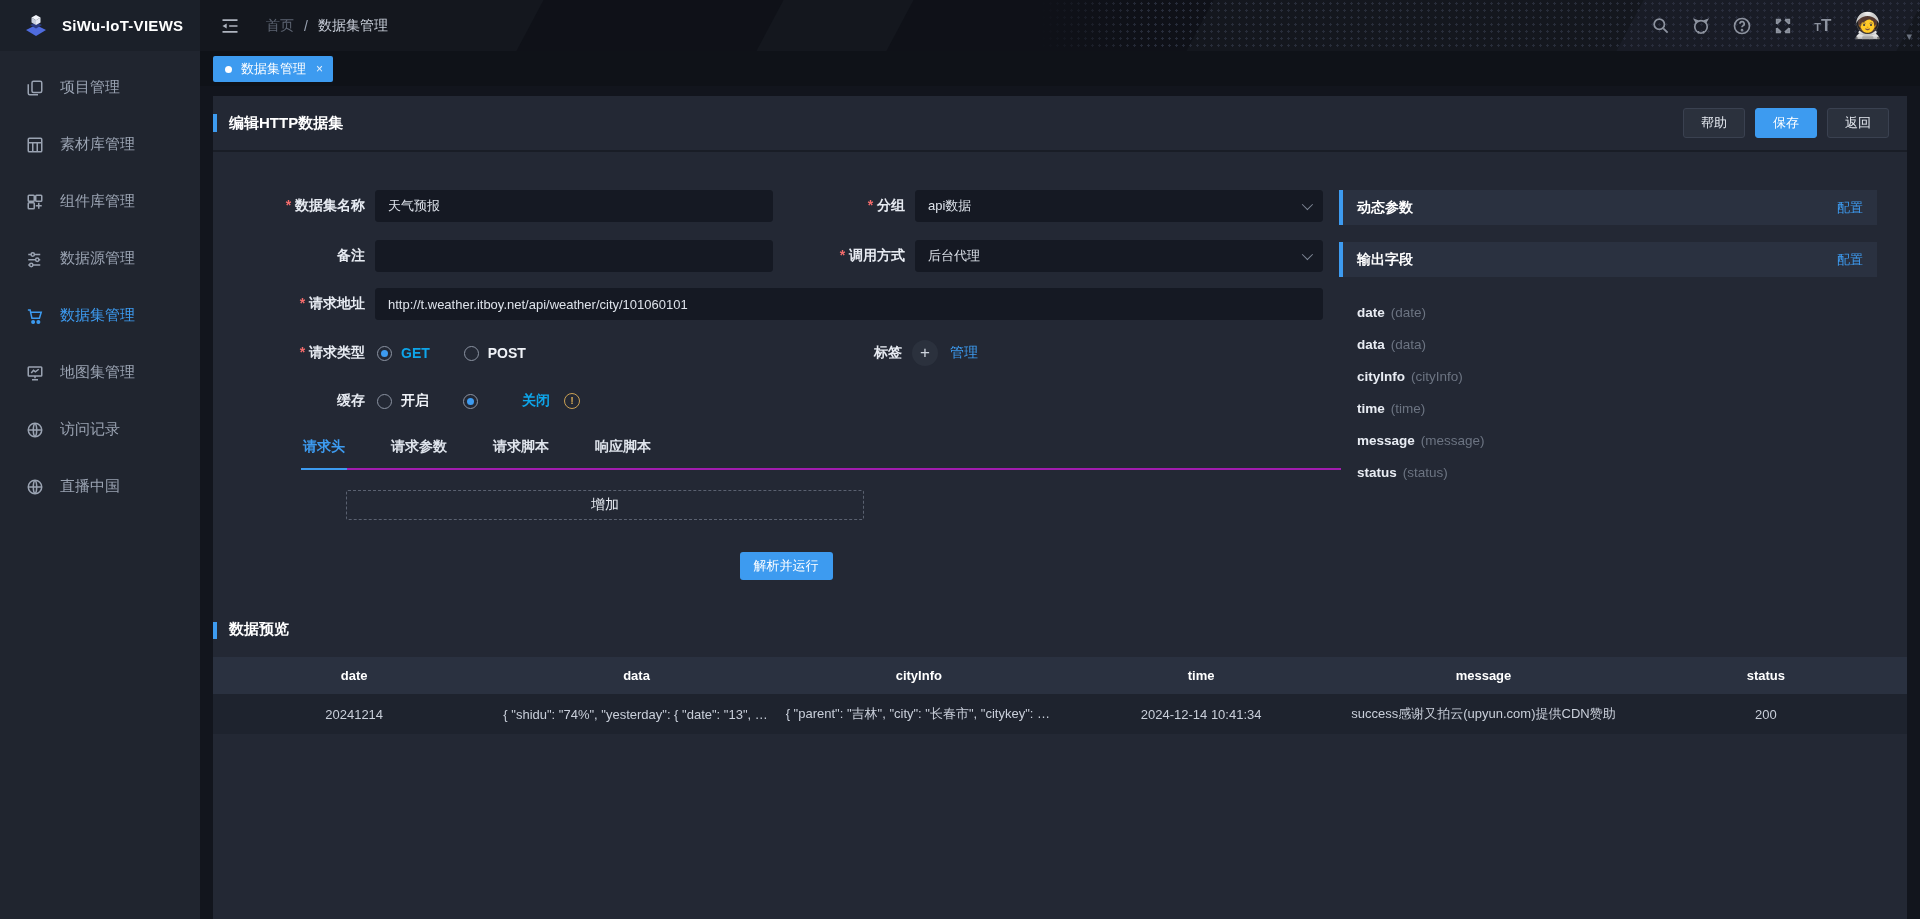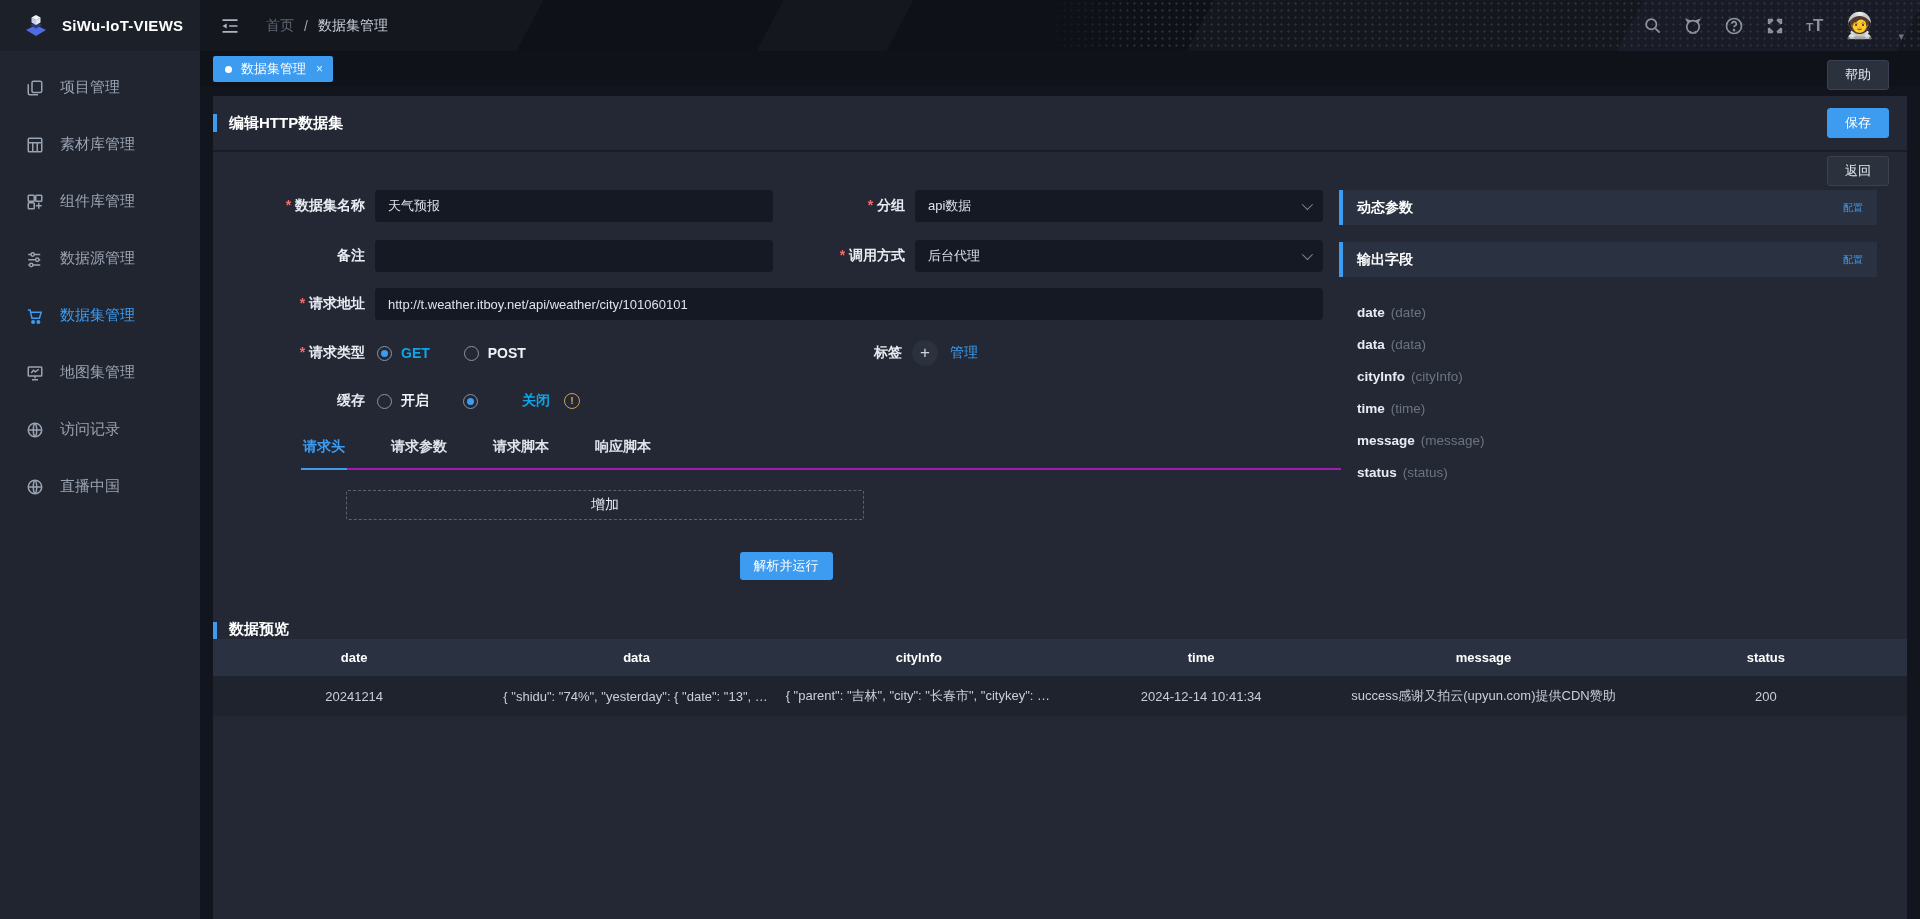--- a/index.html
+++ b/index.html
@@ -27,38 +27,38 @@
   .topbar .dots { position:absolute; right:0; top:0; bottom:0; width:880px;
     background-image:radial-gradient(#2c3140 1.3px, transparent 1.4px);
     background-size:7px 7px; opacity:.85; pointer-events:none;
     -webkit-mask-image:linear-gradient(90deg,transparent,#000 12%);
     mask-image:linear-gradient(90deg,transparent,#000 12%); }
   .collapse-btn { margin-left:20px; cursor:pointer; z-index:2; display:flex; align-items:center; }
   .crumbs { margin-left:26px; z-index:2; display:flex; align-items:center; gap:10px; font-size:14px; }
   .crumb-home { color:#5d6472; cursor:pointer; }
   .crumb-sep { color:#9aa3b2; }
   .crumb-cur { color:#c7cdd8; }
-  .top-icons { position:absolute; right:16px; top:0; height:51px; display:flex; align-items:center; gap:21px; z-index:3; }
+  .top-icons { position:absolute; right:8px; top:0; height:51px; display:flex; align-items:center; gap:21px; z-index:3; }
   .tico { color:#8d939f; cursor:pointer; display:flex; align-items:center; }
   .avatar { font-size:25px; line-height:1; cursor:pointer; }
   .caret { color:#6b7280; font-size:11px; margin-left:2px; align-self:flex-end; padding-bottom:8px; cursor:pointer;}
   .font-ico { font-weight:bold; color:#8d939f; font-size:17px; cursor:pointer;}
   .font-ico small { font-size:11px; }
   
   .tabbar { height:35px; background:#0f1218; display:flex; align-items:flex-start; padding:5px 0 0 13px; }
   .page-tab { height:26px; background:#3d9bf0; color:#fff; border-radius:2px; display:flex; align-items:center; padding:0 10px 0 12px; font-size:13px; cursor:pointer; }
   .page-tab .dot { width:7px; height:7px; border-radius:50%; background:#fff; margin-right:9px; }
   .page-tab .x { margin-left:10px; font-size:12px; color:#e8f1fb; cursor:pointer; }
   
   .content { padding:10px 13px 24px 13px; }
   .panel { position:relative; background:#232834; height:867px; }
   .panel-head { height:56px; display:flex; align-items:center; justify-content:space-between; border-bottom:2px solid #191d26; padding-right:18px; }
   .sec-title { display:flex; align-items:center; font-size:15px; font-weight:bold; color:#fff; }
   .sec-title .bar { width:4px; height:18px; background:#3d9bf0; margin-right:12px; }
-  .head-actions { display:flex; gap:18px;flex-direction:column; }
+  .head-actions { display:flex; gap:10px; }
   .btn { height:30px; padding:0 17px; border-radius:3px; font-size:13px; color:#e6eaf1; background:#2b313d; border:1px solid #3a4150; cursor:pointer; font-family:inherit; }
   .btn.primary { background:#3d9bf0; border-color:#3d9bf0; color:#fff; }
   
   .form-area { position:absolute; left:18px; top:94px; width:1110px; }
   .frow { display:flex; align-items:center; }
   .fl1 { width:134px; text-align:right; font-weight:bold; color:#e7ebf2; flex:0 0 auto; }
   .fl2 { width:120px; text-align:right; font-weight:bold; color:#e7ebf2; margin-left:12px; flex:0 0 auto; }
   .req::before { content:"* "; color:#f56c6c; font-weight:bold; }
   .tin { height:32px; background:#151923; border:1px solid #151923; border-radius:3px; color:#dde2ea; font-size:13px; padding:0 12px; font-family:inherit; }
   .w1 { width:398px; margin-left:10px; }
@@ -81,28 +81,28 @@
   .ftab.active { color:#3d9bf0; }
   .ftab.active::after { content:""; position:absolute; left:0; right:0; bottom:-2px; height:2px; background:#3d9bf0; }
   .dash-btn { width:518px; height:30px; margin:20px auto 0 115px; border:1px dashed #5a6170; border-radius:2px; display:flex; align-items:center; justify-content:center; font-size:14px; color:#e6eaf1; cursor:pointer; background:transparent; }
   .run-wrap { width:1110px; display:flex; justify-content:center; margin-top:32px; }
   .run-btn { min-width:92px; height:28px; background:#3d9bf0; border:none; border-radius:3px; color:#fff; font-size:13px; cursor:pointer; padding:0 14px; font-family:inherit; }
   
   .rpanel { position:absolute; left:1126px; top:94px; width:538px; }
   .rp-head { height:35px; background:#2a3140; display:flex; align-items:center; justify-content:space-between; padding-right:14px; margin-bottom:17px; position:relative; }
   .rp-head .bar { width:4px; height:35px; background:#3d9bf0; margin-right:14px; }
   .rp-head .t { font-weight:bold; color:#fff; font-size:14px; flex:1; }
-  .rp-head .cfg { color:#3d9bf0; font-size:10px; cursor:pointer; }
+  .rp-head .cfg { color:#3d9bf0; font-size:13px; cursor:pointer; }
   .field-list { padding-left:18px; padding-top:2px; }
   .field-item { height:32px; display:flex; align-items:center; font-size:13.5px; }
   .field-item b { color:#e8ecf3; font-weight:bold; }
   .field-item .ftype { color:#6c7482; margin-left:6px; }
   
   .preview { position:absolute; left:0; right:0; top:524px; }
-  .pv-title { display:flex; align-items:flex-end; }
+  .pv-title { display:flex; align-items:flex-end; margin-bottom:18px; }
   .pv-title .bar { width:4px; height:17px; background:#3d9bf0; margin-right:12px; }
   .pv-title .t { font-weight:bold; color:#fff; font-size:15px; }
   table.pv { width:100%; border-collapse:collapse; table-layout:fixed; }
   table.pv th { background:#2a3140; height:37px; font-size:13px; color:#fff; font-weight:bold; text-align:center; }
   table.pv td { background:#1e232e; height:40px; font-size:13px; color:#c9cfda; text-align:center; overflow:hidden; white-space:nowrap; text-overflow:ellipsis; padding:0 8px; }
 </style>
 </head>
 <body>
 
 <aside class="sidebar">

